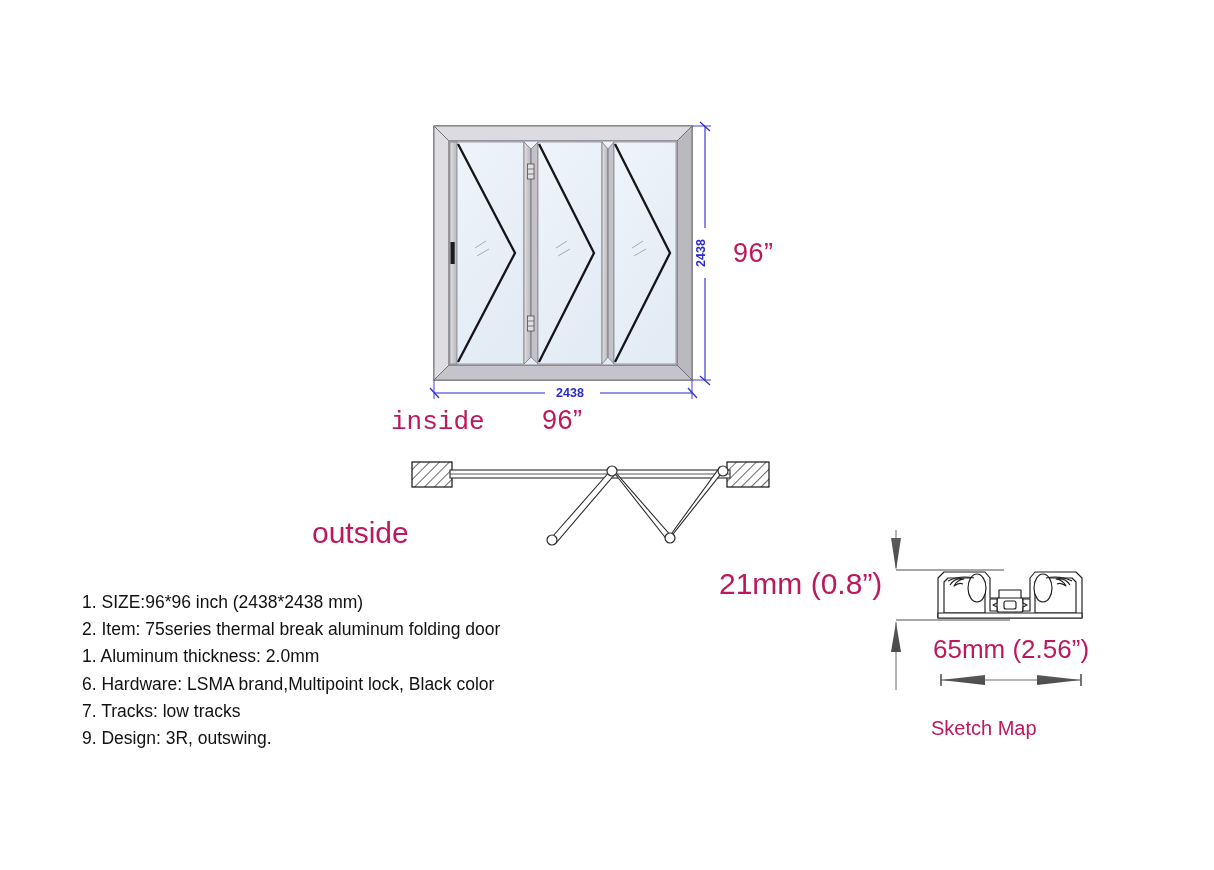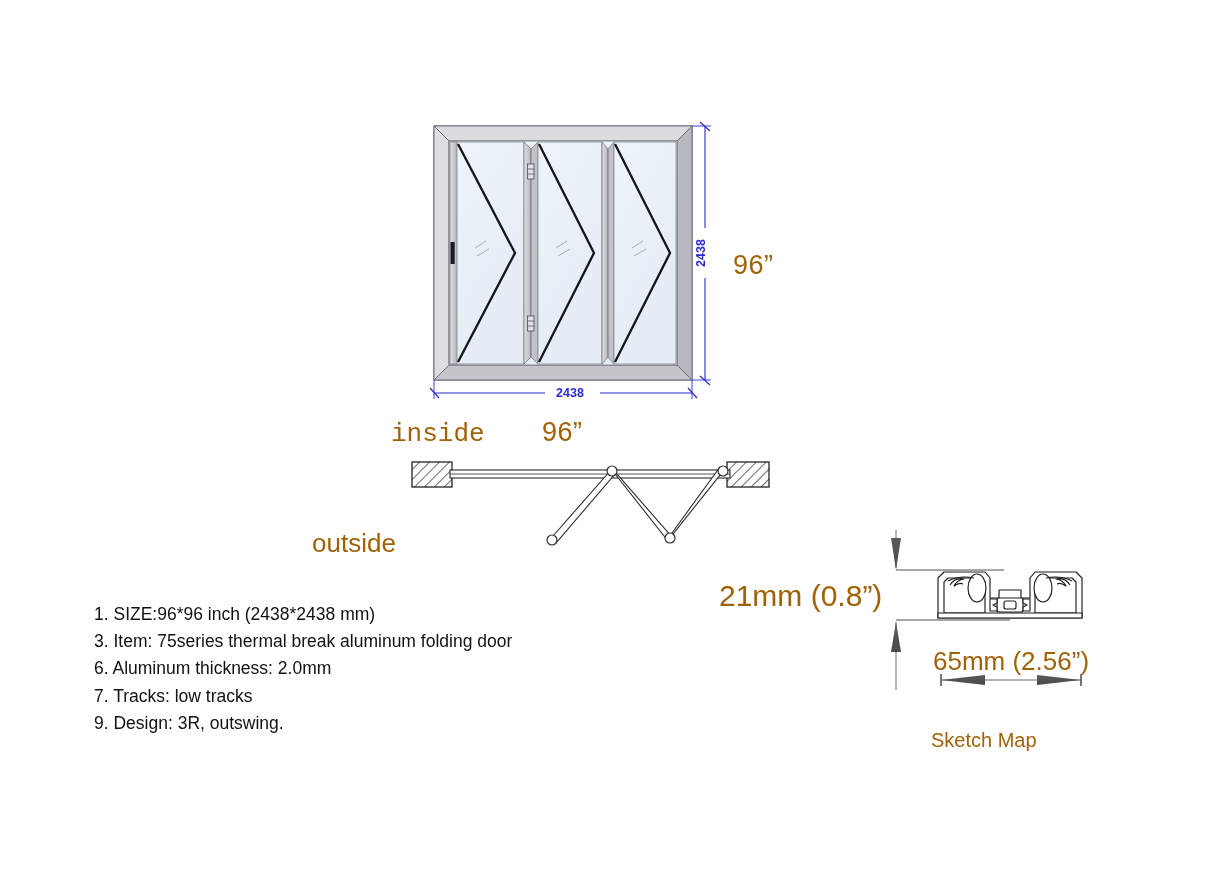--- a/index.html
+++ b/index.html
@@ -19,22 +19,21 @@
     position: absolute;
     left: 0;
     top: 0;
     width: 1214px;
     height: 870px;
   }
   .txt {
     position: absolute;
     white-space: nowrap;
     font-family: "Liberation Sans", sans-serif;
-    color: #a16207;
-    margin-top: 12px;
+    color: #be185d;
   }
   
   #label-width-inch {
     left: 542px;
     top: 405px;
     font-size: 27px;
     letter-spacing: 0.5px;
   }
   #label-height-inch {
     left: 733px;
@@ -45,21 +44,21 @@
   
   #label-inside {
     left: 391px;
     top: 407px;
     font-size: 26px;
     font-family: Liberation Mono, monospace;
   }
   #label-outside {
     left: 312px;
     top: 516px;
-    font-size: 26px;
+    font-size: 30px;
   }
   
   #label-thickness {
     left: 719px;
     top: 567px;
     font-size: 30px;
   }
   #label-width-mm {
     left: 933px;
     top: 634px;
@@ -70,21 +69,21 @@
     top: 717px;
     font-size: 20px;
   }
   
   #spec-list {
     position: absolute;
     left: 78px;
     top: 585px;
     width: 700px;
     list-style: none;
-    margin: 16px;
+    margin: 4px;
     padding: 0;
   }
   #spec-list li {
     font-size: 17.5px;
     line-height: 27.2px;
     color: #111111;
     white-space: nowrap;
   }
 </style>
 </head>
@@ -293,17 +292,18 @@
 
 <div class="txt" id="label-inside">inside</div>
 <div class="txt" id="label-outside">outside</div>
 
 <div class="txt" id="label-thickness">21mm (0.8”)</div>
 <div class="txt" id="label-width-mm">65mm (2.56”)</div>
 <div class="txt" id="label-sketch-map">Sketch Map</div>
 
 <ul id="spec-list">
     <li>1. SIZE:96*96 inch (2438*2438 mm)</li>
-    <li>3. Item: 75series thermal break aluminum folding door</li>
-    <li>6. Aluminum thickness: 2.0mm</li>
+    <li>2. Item: 75series thermal break aluminum folding door</li>
+    <li>1. Aluminum thickness: 2.0mm</li>
+    <li>6. Hardware: LSMA brand,Multipoint lock, Black color</li>
     <li>7. Tracks: low tracks</li>
     <li>9. Design: 3R, outswing.</li>
   </ul>
 
 </body></html>

